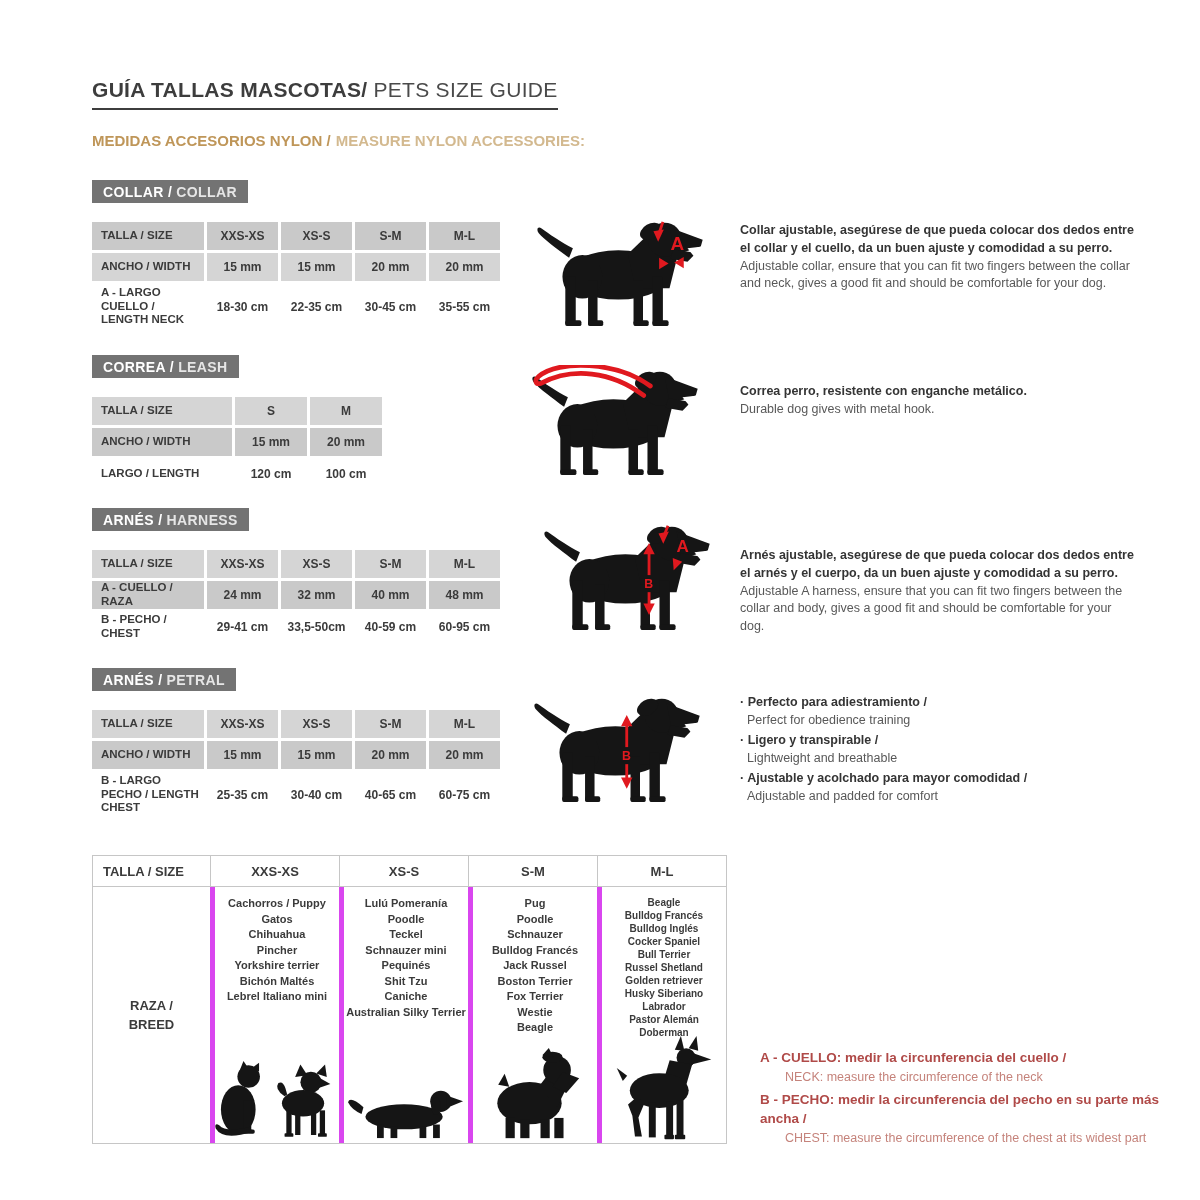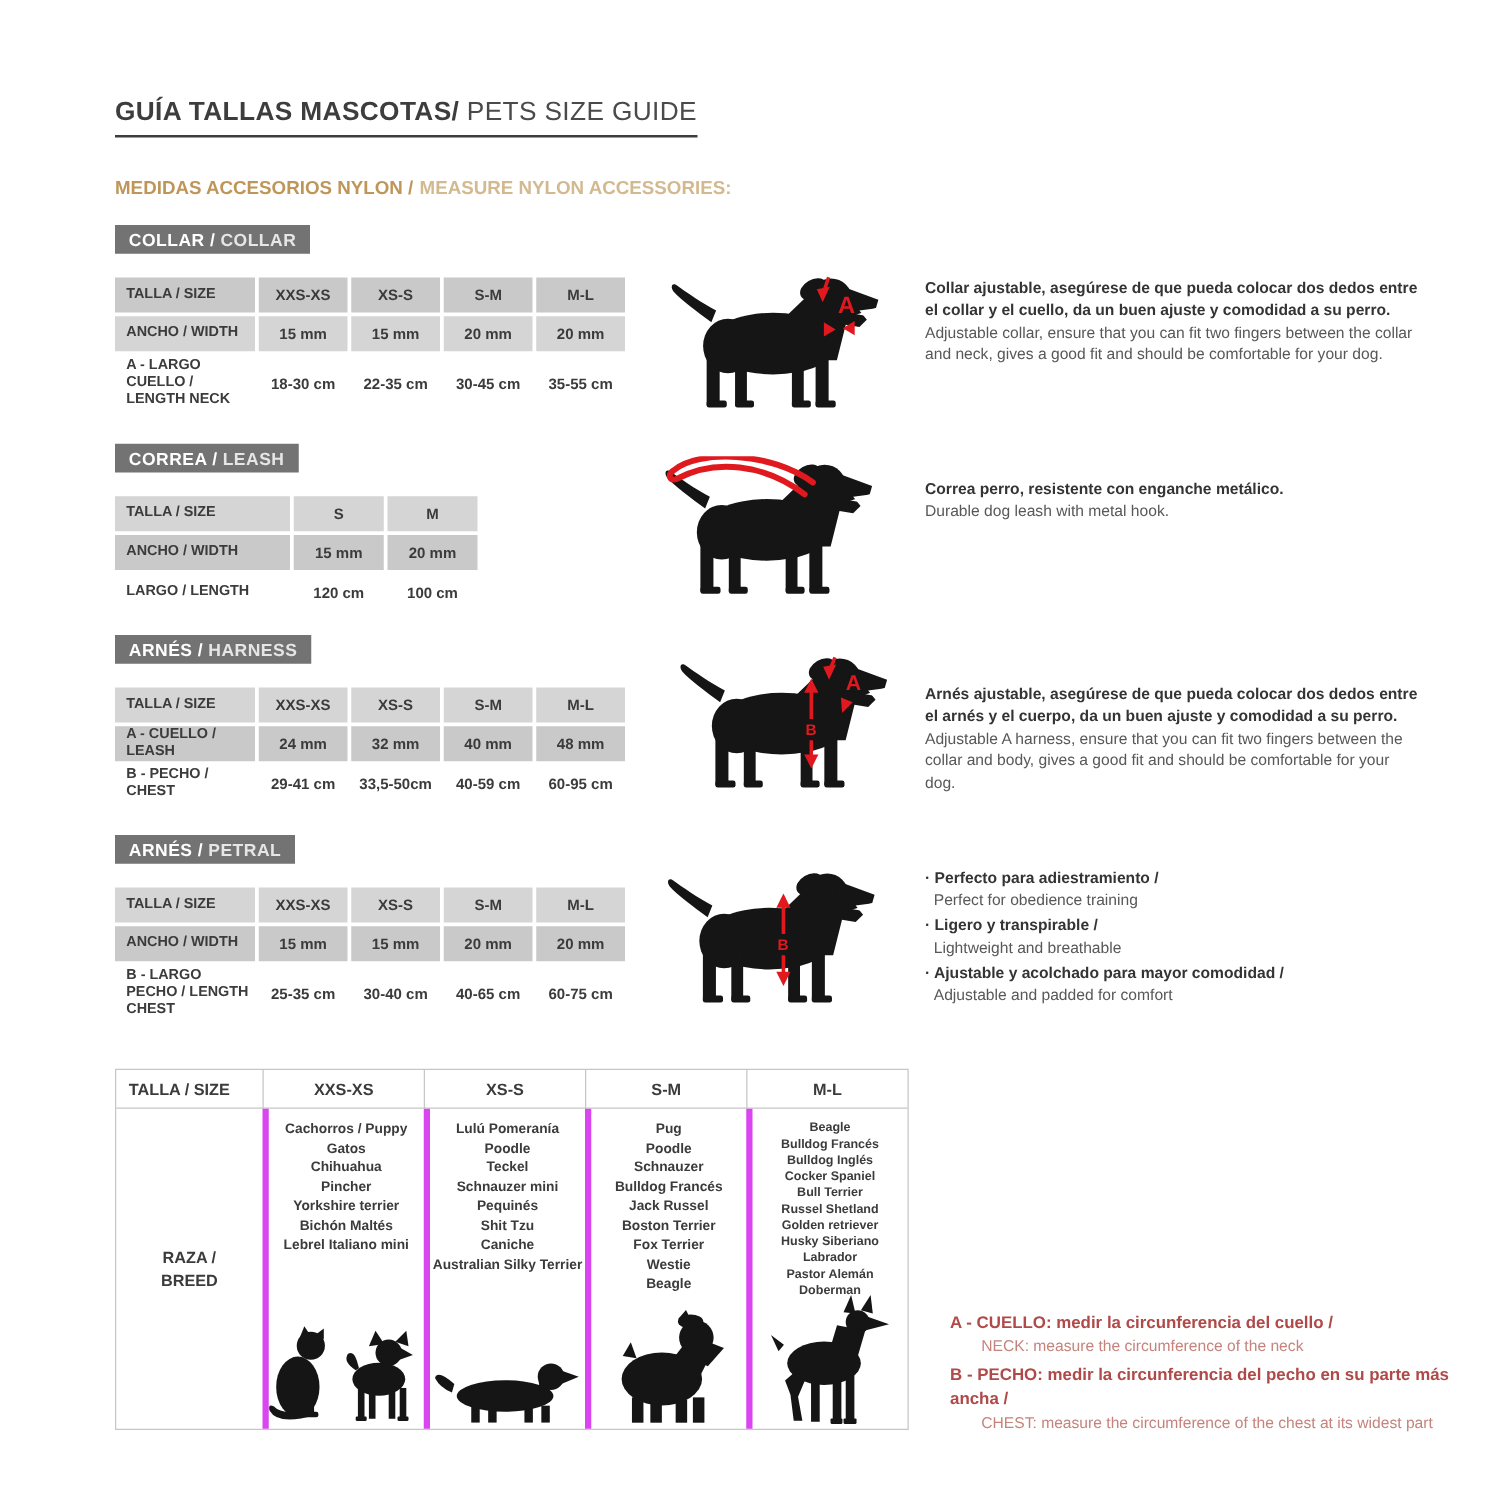--- a/index.html
+++ b/index.html
@@ -11,21 +11,21 @@
   .page { position:absolute; inset:0; }
 
   
   .title {
     position:absolute; left:92px; top:78px; font-size:21px; letter-spacing:.3px;
     color:#3d3d3d; border-bottom:2px solid #3d3d3d; padding-bottom:6px; white-space:nowrap;
   }
   .title .t-es { font-weight:700; }
   .title .t-en { font-weight:400; color:#4a4a4a; margin-left:6px; }
 
-  .subtitle { position:absolute; left:92px; top:142px; font-size:15px; font-weight:700; white-space:nowrap; }
+  .subtitle { position:absolute; left:92px; top:132px; font-size:15px; font-weight:700; white-space:nowrap; }
   .subtitle .s-es { color:#bf9659; }
   .subtitle .s-en { color:#d3b98f; margin-left:5px; }
 
   
   .badge {
     display:inline-block; background:#737373; padding:4px 11px 3px;
     font-size:14px; font-weight:700; letter-spacing:.4px; white-space:nowrap;
   }
   .badge .b-es { color:#ffffff; }
   .badge .b-en { color:rgba(255,255,255,.82); margin-left:4px; }
@@ -203,38 +203,38 @@
         <div class="cell">120 cm</div>
         <div class="cell">100 cm</div>
       </div>
     </div>
     <svg class="dog" width="180" height="114" viewBox="0 0 190 120">
       <use href="#dog-shape"></use>
       <path d="M127,22 C92,-4 30,-6 9,12 C4,16 6,21 12,19 C44,2 86,6 120,32" stroke="#e0191f" stroke-width="5" fill="none" stroke-linecap="round"></path>
     </svg>
     <div class="desc">
       <span class="es">Correa perro, resistente con enganche metálico.</span><br>
-      <span class="en">Durable dog leash with metal hook.</span>
+      <span class="en">Durable dog gives with metal hook.</span>
     </div>
   </div>
 
   <div class="section" id="sec-harness">
     <div class="badge">
       <span class="b-es">ARNÉS /</span><span class="b-en">HARNESS</span>
     </div>
     <div class="sz-table">
       <div class="t-row row5 h28 bg-b">
         <div class="cell c-label">TALLA / SIZE</div>
         <div class="cell">XXS-XS</div>
         <div class="cell">XS-S</div>
         <div class="cell">S-M</div>
         <div class="cell">M-L</div>
       </div>
       <div class="t-row row5 h28 bg-a">
-        <div class="cell c-label">A - CUELLO / LEASH</div>
+        <div class="cell c-label">A - CUELLO / RAZA</div>
         <div class="cell">24 mm</div>
         <div class="cell">32 mm</div>
         <div class="cell">40 mm</div>
         <div class="cell">48 mm</div>
       </div>
       <div class="t-row row5 h30 bg-w">
         <div class="cell c-label">B - PECHO / CHEST</div>
         <div class="cell">29-41 cm</div>
         <div class="cell">33,5-50cm</div>
         <div class="cell">40-59 cm</div>

